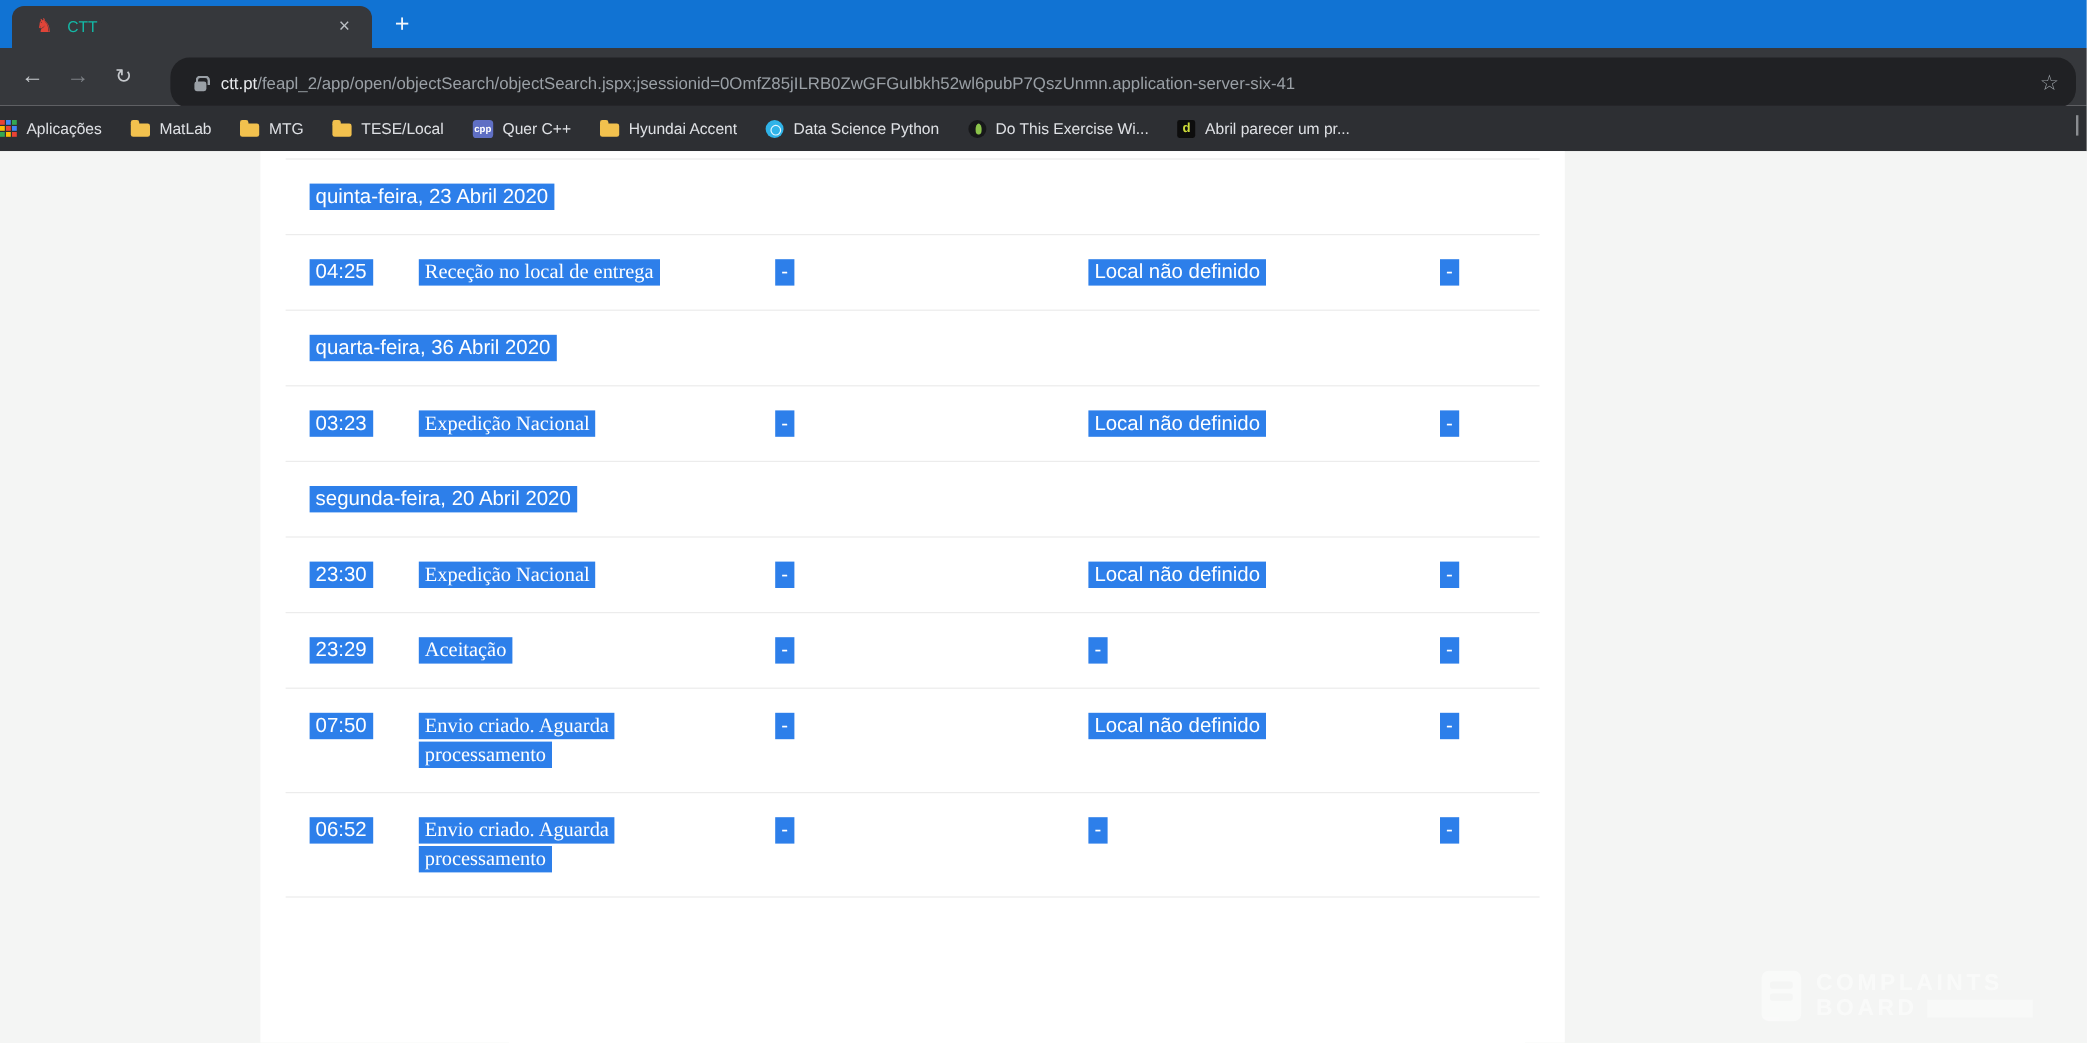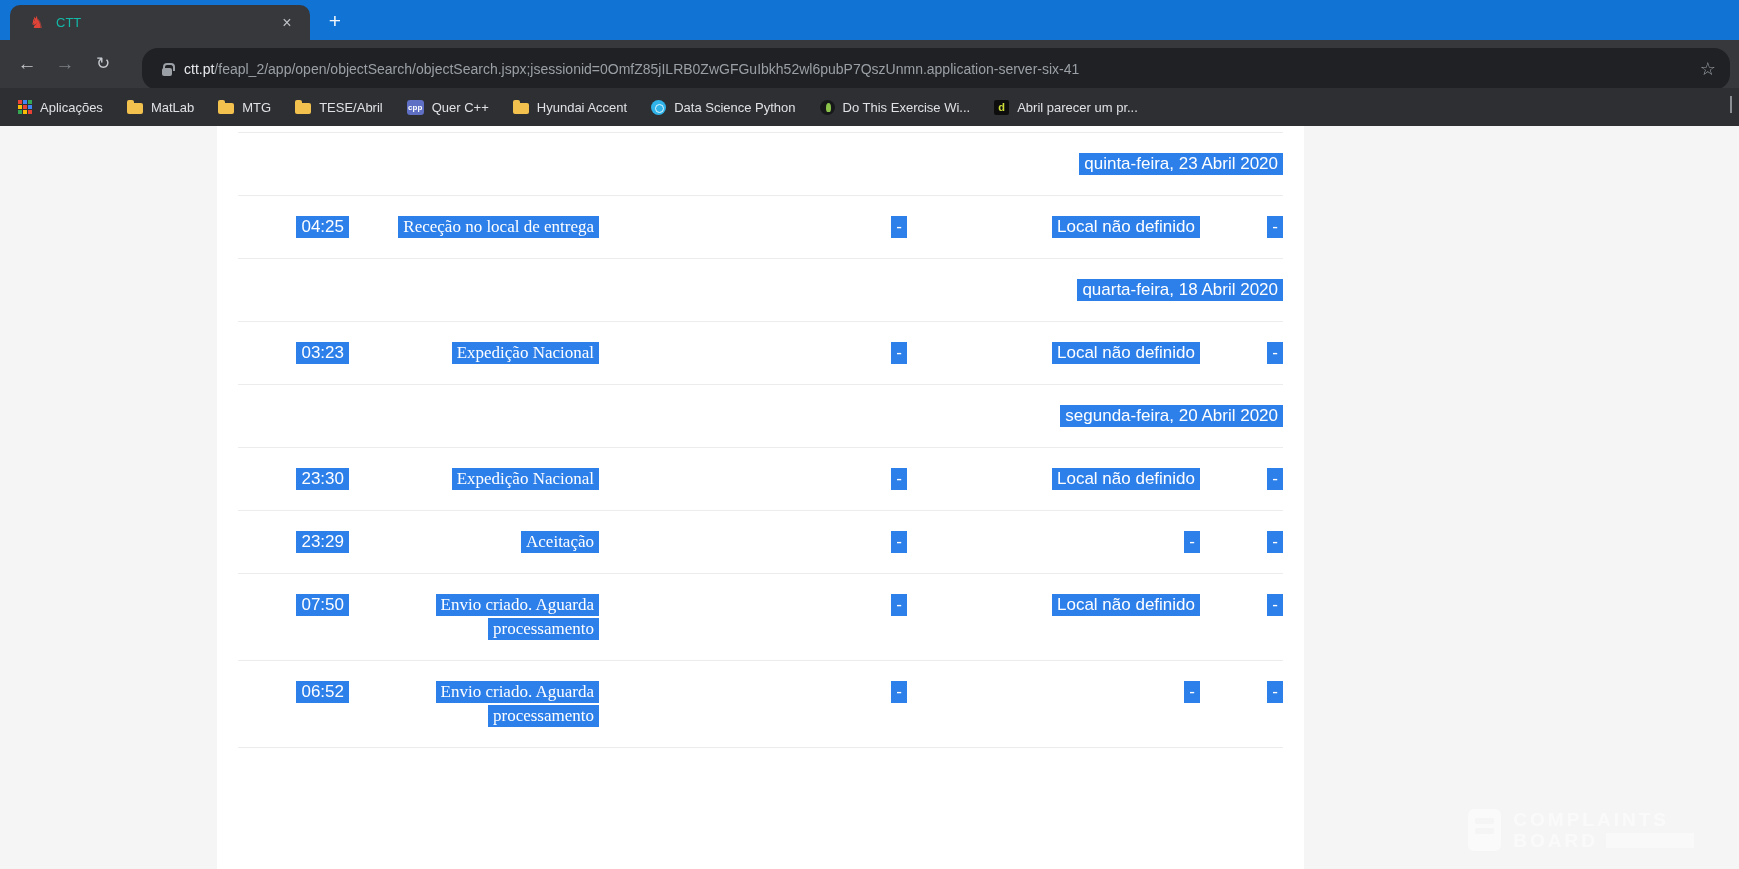--- a/index.html
+++ b/index.html
@@ -32,21 +32,21 @@
     margin:5px 12px 0 6px; flex:0 0 auto; }
   .lock::before { content:""; position:absolute; top:-5px; left:1px; width:8px; height:6px;
     border:2px solid #9aa0a6; border-bottom:none; border-radius:4px 4px 0 0; }
   .url { font-size:14px; white-space:nowrap; overflow:hidden; flex:1; }
   .url .domain { color:#e8eaed; }
   .url .path { color:#9aa0a6; }
   .star { color:#9aa0a6; font-size:18px; margin-left:10px; flex:0 0 auto; cursor:pointer; }
 
   
   .bookmarks { position:absolute; left:0; top:88px; width:1739px; height:38px; background:#2d2f33;
-    display:flex; align-items:center; padding-left:18px; }
+    display:flex; align-items:center; }
   .bm-items { display:flex; align-items:center; gap:24px; }
   .bm-item { display:flex; align-items:center; gap:8px; cursor:pointer; }
   .bm-label { color:#dfe1e5; font-size:13px; white-space:nowrap; }
   .bm-icon { position:relative; flex:0 0 auto; }
   .icon-folder { width:16px; height:11px; background:#f2c14e; border-radius:1px 2px 2px 2px; margin-top:3px; }
   .icon-folder::before { content:""; position:absolute; top:-3px; left:0; width:7px; height:4px;
     background:#f2c14e; border-radius:2px 2px 0 0; }
   .icon-apps { width:14px; height:14px; display:grid;
     grid-template-columns:repeat(3,1fr); grid-template-rows:repeat(3,1fr); gap:1px; }
   .icon-apps i { display:block; }
@@ -65,21 +65,21 @@
   .icon-dark-circle::after { content:""; position:absolute; left:6px; top:3px; width:5px; height:9px;
     background:#8bc34a; border-radius:50% 50% 40% 40%; }
   .icon-d-square { width:15px; height:15px; background:#0d0d0d; border-radius:2px; color:#cddc39;
     font-weight:bold; font-size:11px; line-height:15px; text-align:center; }
   .icon-d-square::after { content:"d"; }
   .bm-overflow-line { position:absolute; right:7px; top:8px; width:2px; height:17px; background:#8a8d91; }
 
   
   .content { position:absolute; left:0; top:126px; width:1739px; height:743px; background:#f4f5f4; }
   .card { position:absolute; left:217px; top:0; width:1087px; height:743px; background:#ffffff; }
-  .tracking-table { padding:0 21px;text-align:right; }
+  .tracking-table { padding:0 21px; }
   .row-stub { height:7px; border-bottom:1px solid #ececec; }
   .row { border-bottom:1px solid #ececec; padding:19px 0 19px 20px; font-size:17px; line-height:24px; }
   .hl { background:#2d7fea; color:#ffffff; padding:1px 5px 2px 5px;
     -webkit-box-decoration-break:clone; box-decoration-break:clone; }
   .row-event { display:flex; align-items:flex-start; }
   .cell-time { width:91px; flex:0 0 91px; }
   .cell-status { width:250px; flex:0 0 250px; margin-right:47px;font-family:Liberation Serif, serif; }
   .cell-dash1 { width:261px; flex:0 0 261px; }
   .cell-location { width:293px; flex:0 0 293px; }
   .cell-dash2 { flex:1; }
@@ -141,21 +141,21 @@
     <span class="bm-label">MatLab</span>
   </div>
 
   <div class="bm-item">
     <span class="bm-icon icon-folder"></span>
     <span class="bm-label">MTG</span>
   </div>
 
   <div class="bm-item">
     <span class="bm-icon icon-folder"></span>
-    <span class="bm-label">TESE/Abril</span>
+    <span class="bm-label">TESE/Local</span>
   </div>
 
   <div class="bm-item">
     <span class="bm-icon icon-cpp"></span>
     <span class="bm-label">Quer C++</span>
   </div>
 
   <div class="bm-item">
     <span class="bm-icon icon-folder"></span>
     <span class="bm-label">Hyundai Accent</span>
@@ -190,21 +190,21 @@
 
   <div class="row row-event">
     <div class="cell-time"><span class="hl">04:25</span></div>
     <div class="cell-status"><span class="hl">Receção no local de entrega</span></div>
     <div class="cell-dash1"><span class="hl">-</span></div>
     <div class="cell-location"><span class="hl">Local não definido</span></div>
     <div class="cell-dash2"><span class="hl">-</span></div>
   </div>
 
   <div class="row row-date">
-    <span class="hl">quarta-feira, 18 Abril 2020</span>
+    <span class="hl">quarta-feira, 36 Abril 2020</span>
   </div>
 
   <div class="row row-event">
     <div class="cell-time"><span class="hl">03:23</span></div>
     <div class="cell-status"><span class="hl">Expedição Nacional</span></div>
     <div class="cell-dash1"><span class="hl">-</span></div>
     <div class="cell-location"><span class="hl">Local não definido</span></div>
     <div class="cell-dash2"><span class="hl">-</span></div>
   </div>
 

